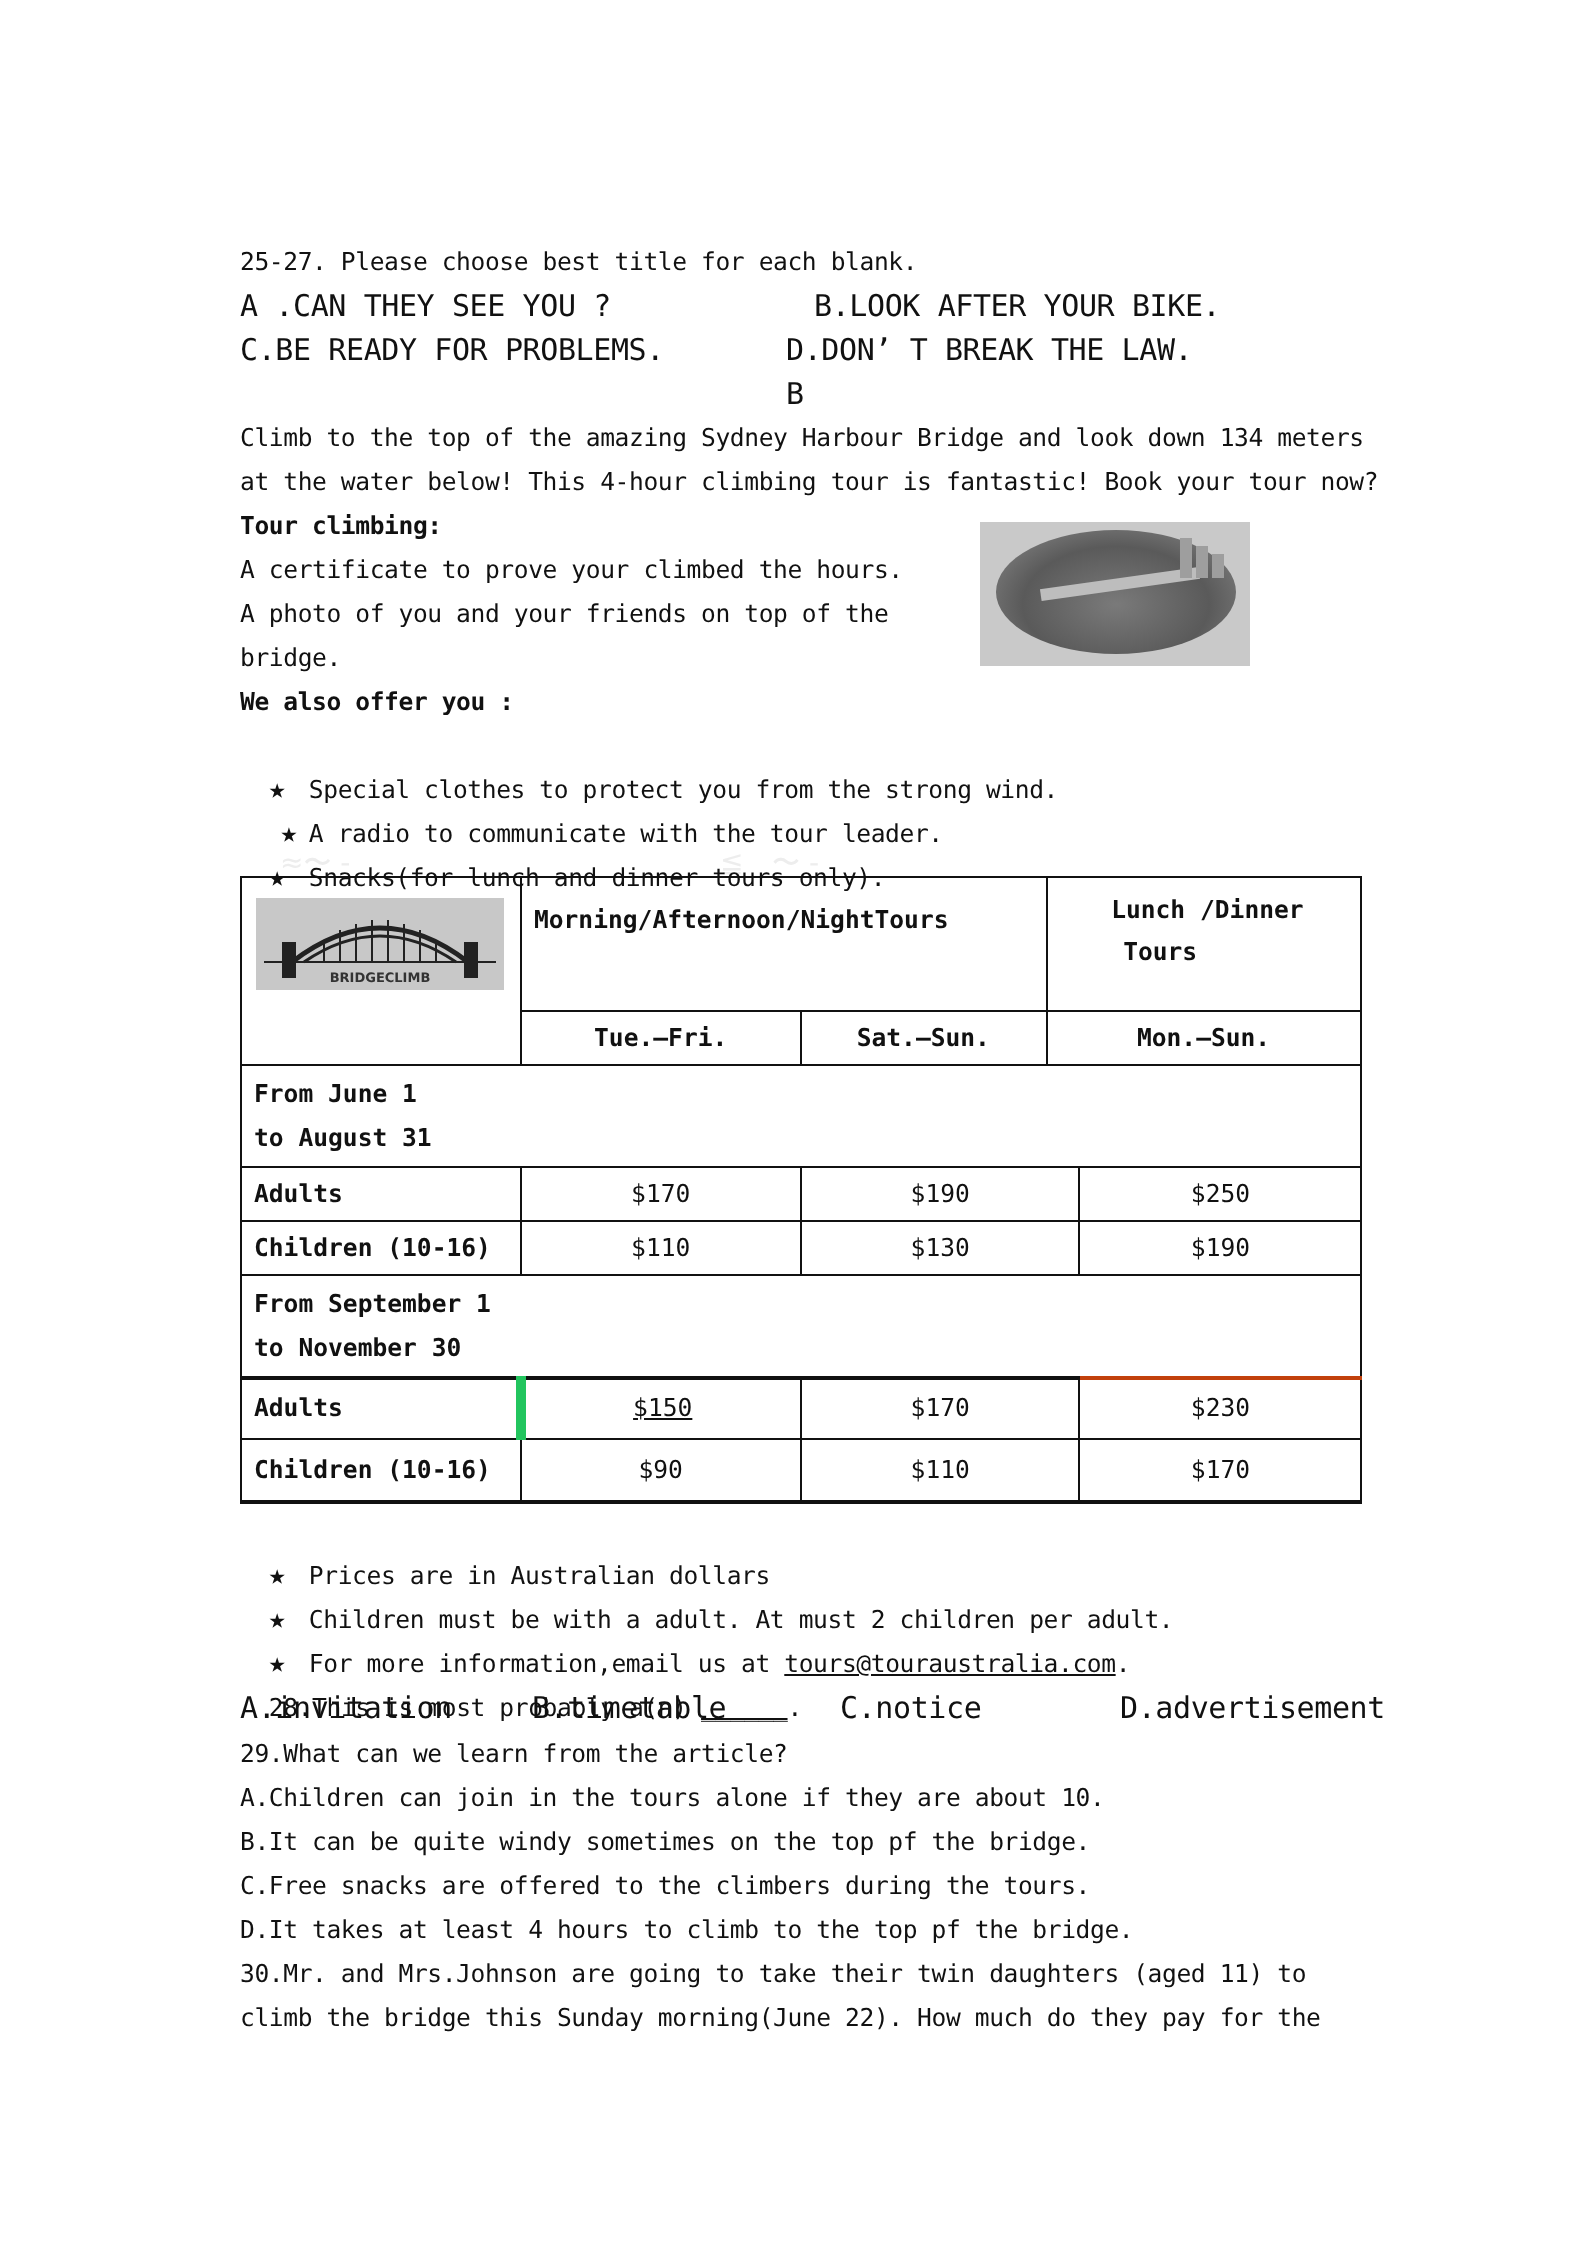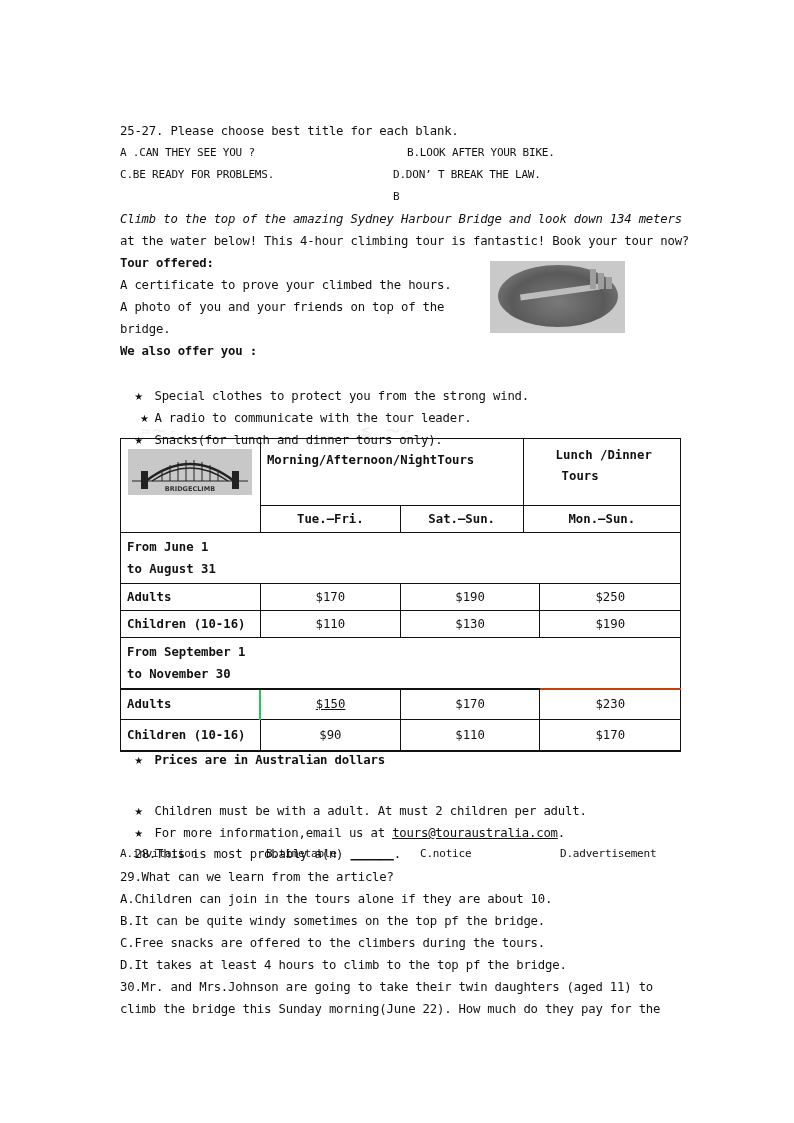--- a/index.html
+++ b/index.html
@@ -1,21 +1,21 @@
 <!DOCTYPE html>
 <html><head>
 <meta charset="utf-8">
 <style>
   html, body { margin: 0; padding: 0; background: #ffffff; }
   body { width: 794px; height: 1123px; position: relative; overflow: hidden;
          font-family: "DejaVu Sans Mono", "Liberation Mono", monospace; color: #111; }
   .line { position: absolute; left: 120px; font-size: 12.3px; line-height: 22px; white-space: pre; letter-spacing: -0.2px; }
   .b { font-weight: bold; }
   .star { display: inline-block; width: 14px; font-size: 14px; margin-right: 6px; }
-  .opt { position: absolute; font-size: 11px; line-height: 22px; white-space: pre; letter-spacing: -0.2px; }
+  .opt { position: absolute; font-size: 15px; line-height: 22px; white-space: pre; letter-spacing: -0.2px; }
   .photo { position: absolute; left: 490px; top: 261px; width: 135px; height: 72px; background: #c9c9c9; overflow: hidden; }
   .photo .oval { position: absolute; left: 8px; top: 4px; width: 120px; height: 62px; border-radius: 50%;
                  background: radial-gradient(ellipse at 50% 60%, #7a7a7a 0%, #5a5a5a 55%, #8d8d8d 100%); }
   .photo .ridge { position: absolute; left: 30px; top: 28px; width: 80px; height: 6px; background: #bdbdbd; transform: rotate(-8deg); }
   .photo .tower { position: absolute; top: 8px; width: 6px; height: 20px; background: #9e9e9e; }
 
   table.tours { position: absolute; left: 120px; top: 438px; width: 561px; border-collapse: collapse; font-size: 12.3px; }
   table.tours td { border: 1px solid #111; padding: 0 6px; vertical-align: middle; margin-left: 33px; }
   .hdr-bold { font-weight: bold; }
   .center { text-align: center; }
@@ -32,23 +32,23 @@
 <div class="wm" style="left:140px;top:423px;">≈〜 -</div>
 <div class="wm" style="left:360px;top:423px;">≦ゞ〜 -</div>
 
 <div class="line" style="top:120px;">25-27. Please choose best title for each blank.</div>
 <div class="opt" style="left:120px;top:142px;">A .CAN THEY SEE YOU ?</div>
 <div class="opt" style="left:407px;top:142px;text-align:right;">B.LOOK AFTER YOUR BIKE.</div>
 <div class="opt" style="left:120px;top:164px;">C.BE READY FOR PROBLEMS.</div>
 <div class="opt" style="left:393px;top:164px;">D.DON’ T BREAK THE LAW.</div>
 <div class="opt" style="left:393px;top:186px;">B</div>
 
-<div class="line" style="top:208px;font-style:italic;">Climb to the top of the amazing Sydney Harbour Bridge and look down 134 meters</div>
+<div class="line" style="top:208px;">Climb to the top of the amazing Sydney Harbour Bridge and look down 134 meters</div>
 <div class="line" style="top:230px;">at the water below! This 4-hour climbing tour is fantastic! Book your tour now?</div>
-<div class="line b" style="top:252px;">Tour offered:</div>
+<div class="line b" style="top:252px;">Tour climbing:</div>
 <div class="line" style="top:274px;">A certificate to prove your climbed the hours.</div>
 <div class="line" style="top:296px;">A photo of you and your friends on top of the</div>
 <div class="line" style="top:318px;">bridge.</div>
 
 <div class="photo">
   <div class="oval"></div>
   <div class="ridge"></div>
   <div class="tower" style="left:100px;"></div>
   <div class="tower" style="left:108px;height:16px;top:12px;"></div>
   <div class="tower" style="left:116px;height:12px;top:16px;"></div>
@@ -129,34 +129,34 @@
   </tr>
 
   <tr style="height:51px;">
     <td colspan="5" class="hdr-bold" style="line-height:22px;">
       <div>From September 1</div>
       <div>to November 30</div>
     </td>
   </tr>
   <tr style="height:31px;" class="thick">
     <td class="hdr-bold" style="border-top:2px solid #111;">Adults</td>
-    <td class="center" style="border-top:2px solid #111;border-left:2px solid #22c55e;border-right:1px solid #111;text-decoration:underline;">$150</td>
+    <td class="center" style="border-top:2px solid #111;border-left:5px solid #22c55e;border-right:1px solid #111;text-decoration:underline;">$150</td>
     <td colspan="2" class="center" style="border-top:2px solid #111;border-left:1px solid #111;border-right:1px solid #111;">$170</td>
     <td class="center" style="border-top:2px solid #c2410c;border-left:1px solid #111;">$230</td>
   </tr>
   <tr style="height:31px;" class="thick">
     <td class="hdr-bold" style="border-bottom:2px solid #111;">Children (10-16)</td>
     <td class="center" style="border-bottom:2px solid #111;border-left:1px solid #111;border-right:1px solid #111;">$90</td>
     <td colspan="2" class="center" style="border-bottom:2px solid #111;border-left:1px solid #111;border-right:1px solid #111;">$110</td>
     <td class="center" style="border-bottom:2px solid #111;border-left:1px solid #111;">$170</td>
   </tr>
 </tbody>
   </table>
 
-<div class="line" style="top:726px;font-weight:bold;">
+<div class="line" style="top:755px;">
   <span class="star">★</span><span>Prices are in Australian dollars</span>
 </div>
 <div class="line" style="top:777px;">
   <span class="star">★</span><span>Children must be with a adult. At must 2 children per adult.</span>
 </div>
 <div class="line" style="top:799px;">
   <span class="star">★</span><span>For more information,email us at </span><span class="link">tours@touraustralia.com</span><span>.</span>
 </div>
 
 <div class="line" style="top:821px;">

